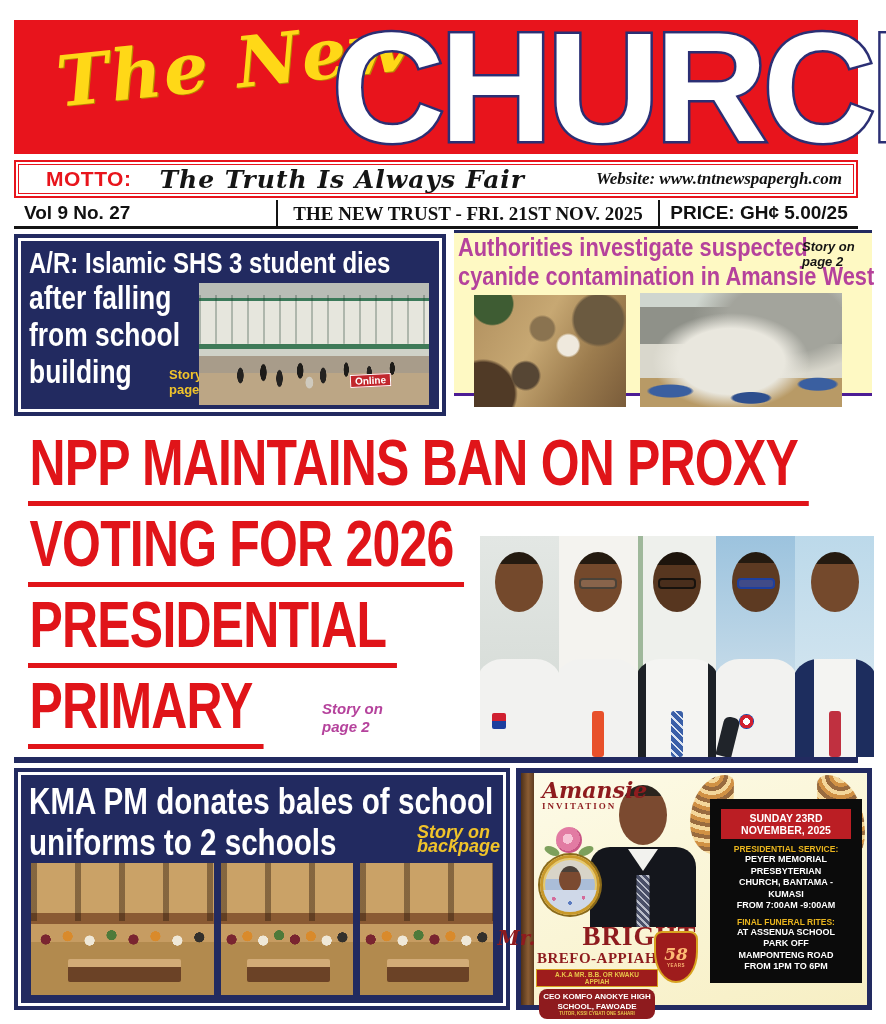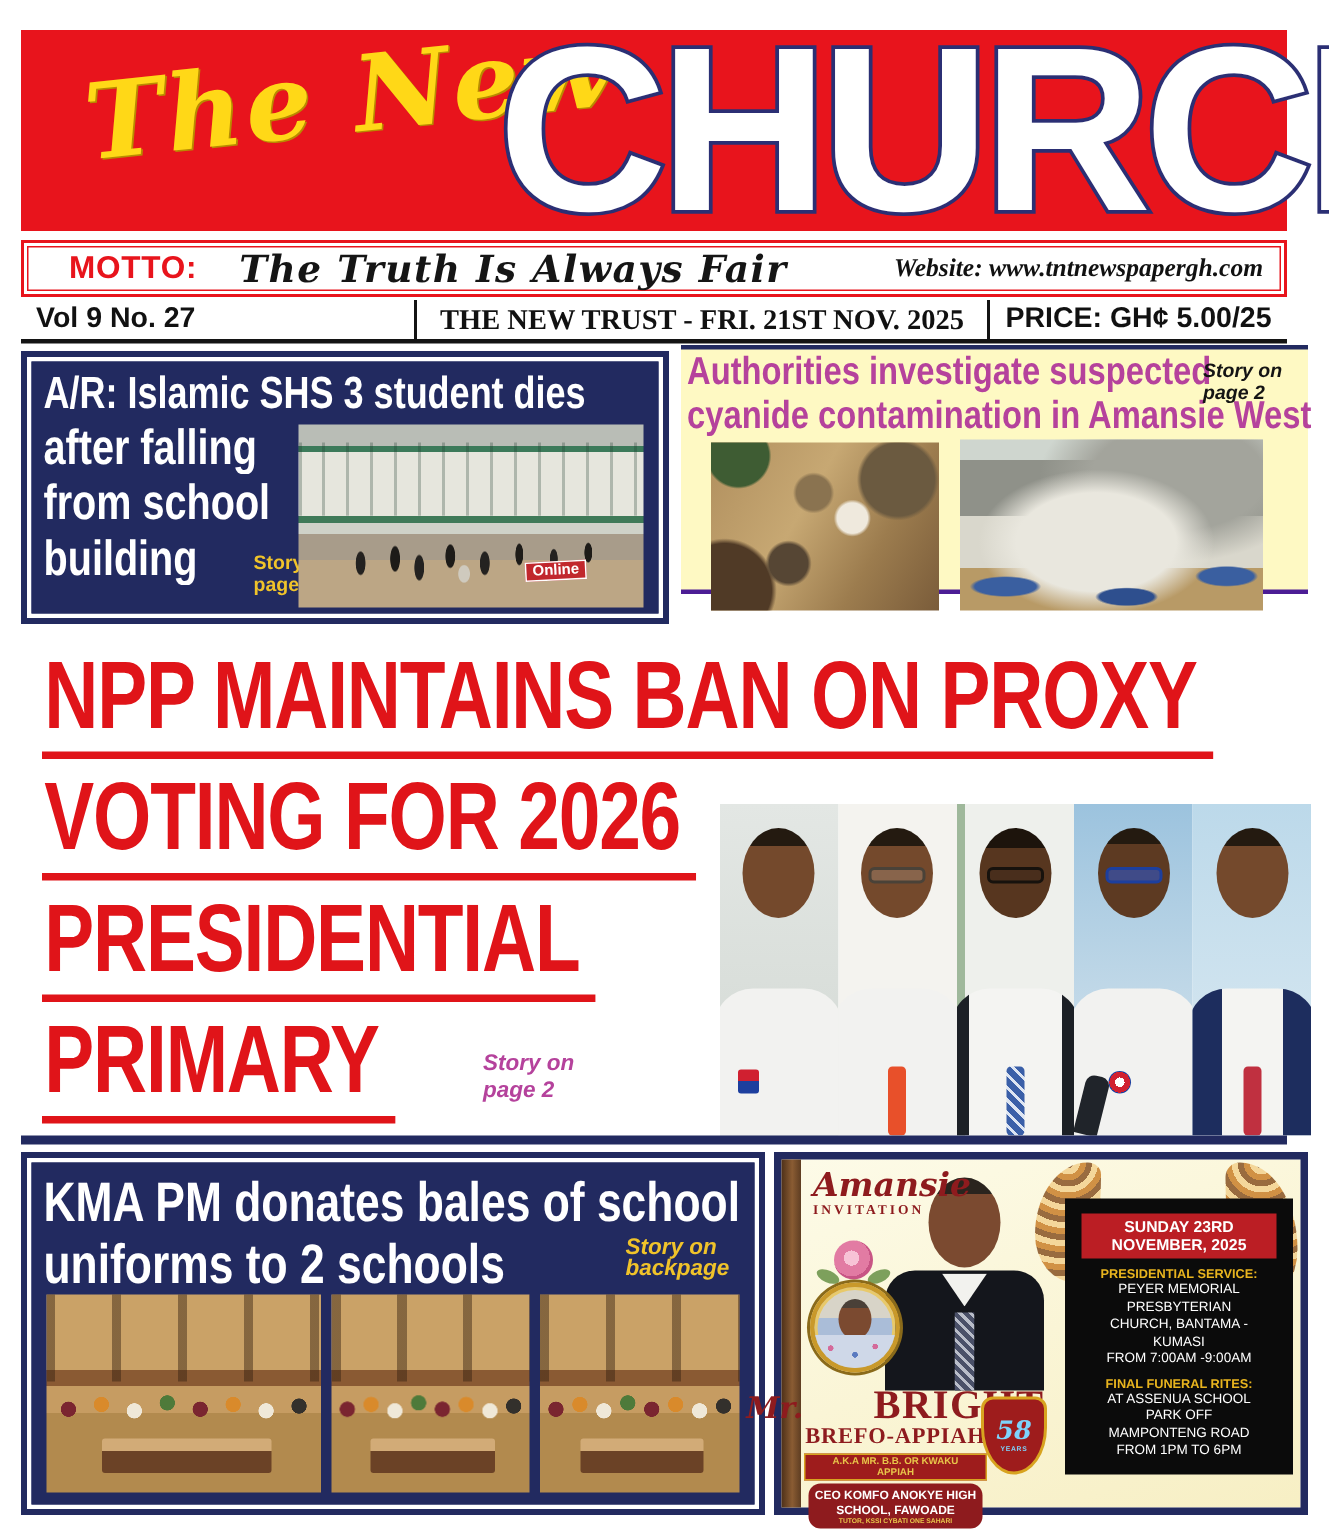--- a/index.html
+++ b/index.html
@@ -139,21 +139,21 @@
 
   .rule-navy { position:absolute; left:14px; top:757px; width:844px; height:6px; background:#222a60; }
 
   
   .story-bl { position:absolute; left:14px; top:768px; width:496px; height:242px;
               background:#222a60; border:4px solid #222a60;
               box-shadow: inset 0 0 0 3px #ffffff; }
   .bl-inner { position:absolute; inset:3px; background:#222a60; padding:6px 8px; }
   .bl-line { color:#fff; font-weight:bold; font-size:37px; line-height:41px; }
   .ref-yellow2 { position:absolute; left:396px; top:50px; width:80px; color:#f0c32a;
-                 font-weight:bold; font-style:italic; font-size:15px; line-height:14px; }
+                 font-weight:bold; font-style:italic; font-size:18px; line-height:14px; }
   .bl-photos { position:absolute; left:10px; right:10px; top:88px; bottom:8px;
                display:flex; gap:7px; }
   .kids-photo { position:relative; height:100%;
       background:
         repeating-linear-gradient(90deg, rgba(50,30,15,.45) 0 6px, transparent 6px 44px),
         linear-gradient(180deg,#caa267 0 38%, #8a5a33 38% 46%, #c69c62 46% 60%, #b28a4e 60% 100%);
       background-size:100% 44%, 100% 100%; background-repeat:no-repeat; }
   .kp1 { flex:1.38; } .kp2 { flex:1; } .kp3 { flex:1; }
   .kids { position:absolute; left:0; top:38%; width:100%; height:40%;
       background:
@@ -225,29 +225,29 @@
                color:#8e1b1e; letter-spacing:0.5px; }
   .aka-ribbon { margin:2px auto 2px; width:fit-content; background:#9e1c1c; color:#e8c54a;
                 border:1px solid #d8a31f; font-size:6.5px; font-weight:bold; padding:1px 5px; }
   .role-box { margin:0 auto; width:116px; background:#8e1b1e; border-radius:8px;
               color:#fff; font-weight:bold; font-size:8px; line-height:9.5px; padding:3px 4px 2px; }
   .role-sub { color:#e8c54a; font-size:4.5px; line-height:6px; font-weight:bold; }
   .shield { position:absolute; left:120px; top:158px; width:44px; height:52px; z-index:3;
             background:#9e1c1c; border:2px solid #d8a31f;
             border-radius:8px 8px 50% 50% / 8px 8px 60% 60%;
             display:flex; flex-direction:column; align-items:center; justify-content:center;
-            color:#7dd3fc; }
+            color:#fdba74; }
   .shield-num { font-family:"DejaVu Serif", serif; font-style:italic; font-weight:bold; font-size:17px; line-height:17px; }
   .shield-lbl { font-size:4.5px; font-weight:bold; letter-spacing:0.5px; }
   .black-panel { position:absolute; left:176px; top:26px; width:152px; height:184px;
                  background:#0b0b0b; z-index:2; padding:10px 8px 6px; text-align:center; }
   .date-banner { margin:0 auto 5px; width:130px; background:#bb1e24; color:#fff;
                  font-weight:bold; font-size:10.5px; line-height:12px; padding:3px 2px; }
   .panel-title { color:#e8b41e; font-weight:bold; font-size:8.5px; line-height:10px; margin-top:5px; }
-  .panel-line { color:#ffffff; font-weight:normal; font-size:9px; line-height:11.5px; }
+  .panel-line { color:#ffffff; font-weight:bold; font-size:9px; line-height:11.5px; }
 </style>
 </head>
 <body>
 
 <div class="page">
 
   <div class="masthead">
     <div class="title-script">The New</div>
     <div class="title-main">CHURCH</div>
   </div>

